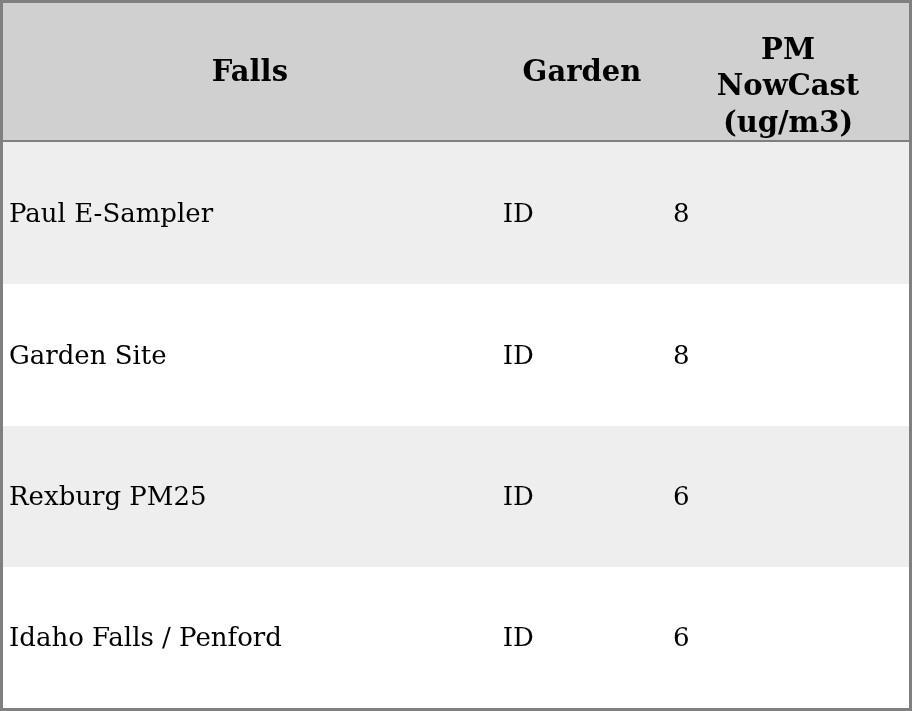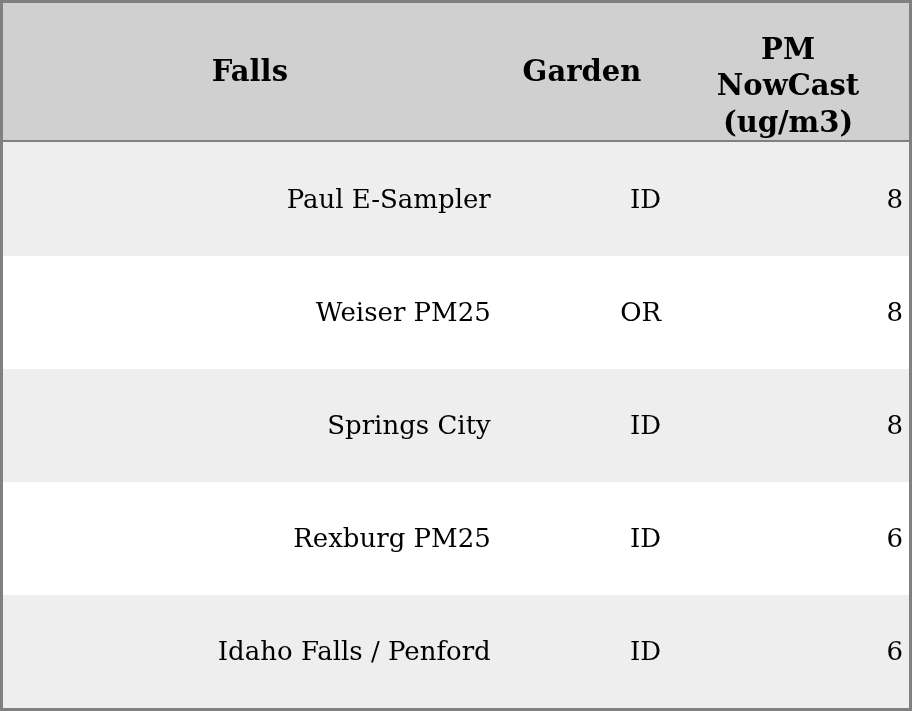--- a/index.html
+++ b/index.html
@@ -45,21 +45,21 @@
   th .wrap-narrow {
     display: inline-block;
     max-width: 168px;
     line-height: 1.25;
     margin-top: 28px;
   }
 
   tbody td {
     height: 57px;
     font-size: 26px;
-    text-align: right;
+    text-align: left;
     vertical-align: middle;
     padding: 0 6px;
     white-space: nowrap;
     overflow: hidden;
   }
   tbody tr:nth-child(odd)  { background: #eeeeee; }
   tbody tr:nth-child(even) { background: #ffffff; }
 </style>
 </head>
 <body>
@@ -84,26 +84,21 @@
         </th>
       </tr>
     </thead>
     <tbody>
       <tr>
         <td>Paul E-Sampler</td>
         <td>ID</td>
         <td>8</td>
       </tr>
       <tr>
-        <td>Weiser PM25</td>
-        <td>OR</td>
-        <td>8</td>
-      </tr>
-      <tr>
-        <td>Springs City</td>
+        <td>Garden Site</td>
         <td>ID</td>
         <td>8</td>
       </tr>
       <tr>
         <td>Rexburg PM25</td>
         <td>ID</td>
         <td>6</td>
       </tr>
       <tr>
         <td>Idaho Falls / Penford</td>

